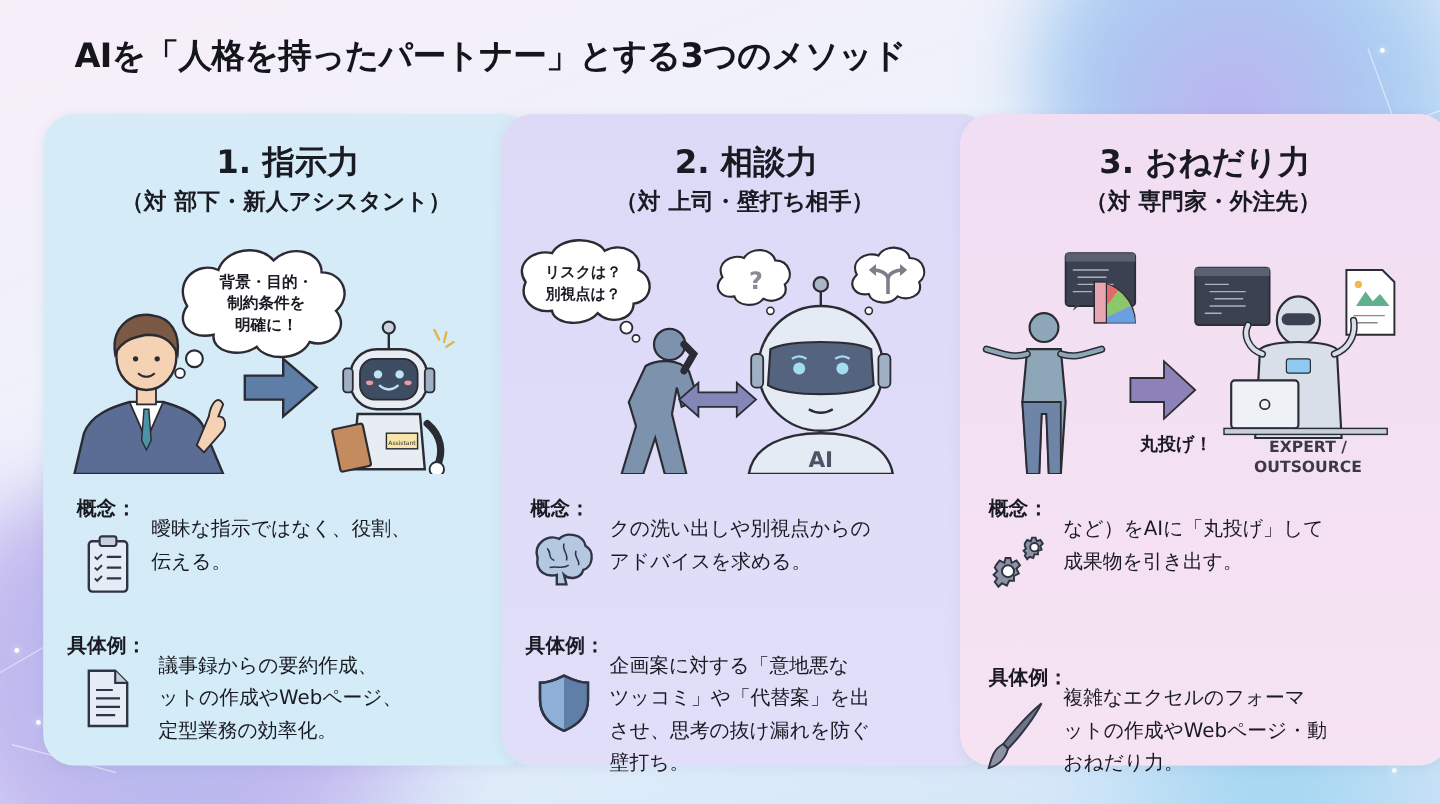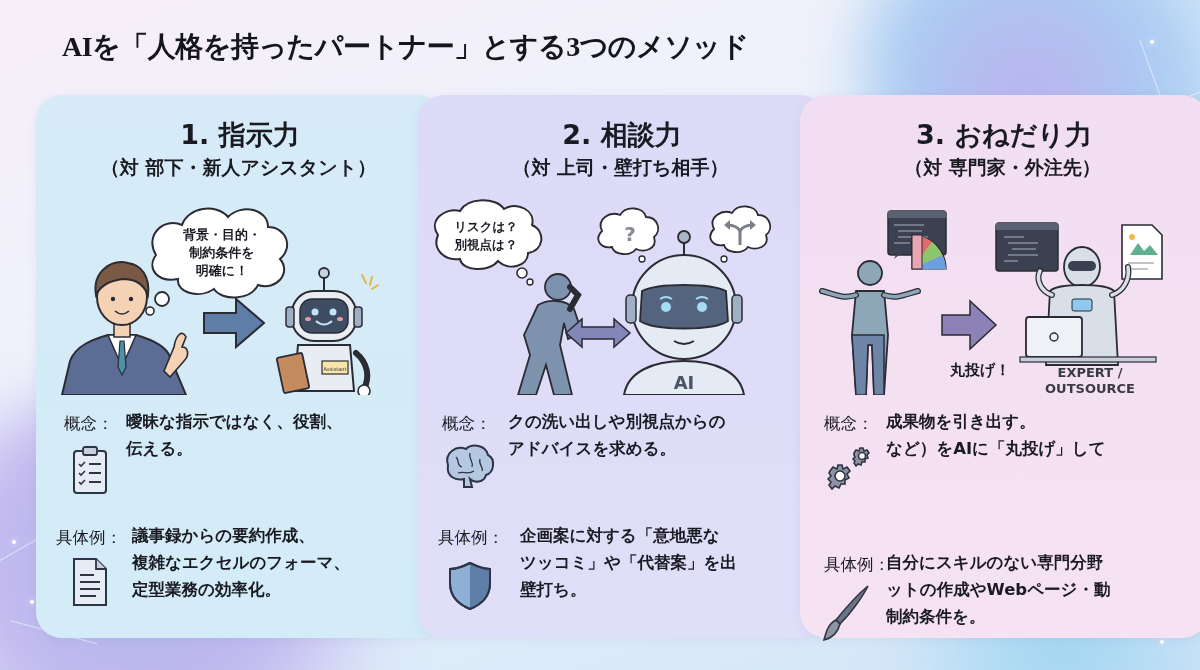--- a/index.html
+++ b/index.html
@@ -15,21 +15,21 @@
              background: radial-gradient(circle at 40% 60%, #b7a6ef 0%, #9cc8f0 45%, rgba(180,220,245,0) 75%); opacity: .85; }
   .blob-bl { left: -120px; bottom: -140px; width: 520px; height: 420px;
              background: radial-gradient(circle at 50% 40%, #9fb7ee 0%, #b7a6ea 40%, rgba(200,210,245,0) 75%); opacity: .8; }
   .blob-br { right: -60px; bottom: -120px; width: 400px; height: 300px;
              background: radial-gradient(circle, #8fd0ef 0%, rgba(160,210,240,0) 70%); opacity: .8; }
   .net-line { position: absolute; height: 1px; background: rgba(255,255,255,.55); transform-origin: left center; }
   .net-dot { position: absolute; width: 4px; height: 4px; border-radius: 50%; background: #fff; box-shadow: 0 0 6px #fff; }
 
   .page-title {
     position: absolute; left: 62px; top: 28px;
-    font-size: 28px; font-weight: bold; letter-spacing: -0.5px; color: #15151c; font-family: Liberation Serif, serif;
+    font-size: 28px; font-weight: bold; letter-spacing: -0.5px; color: #15151c;
   }
 
   .card {
     position: absolute; top: 95px; width: 408px; height: 543px;
     border-radius: 26px; box-shadow: 0 2px 10px rgba(120,130,180,.12);
   }
   .card-1 { left: 36px; background: linear-gradient(180deg, #d6ebf7 0%, #d3ecf8 100%); }
   .card-2 { left: 418px; background: linear-gradient(180deg, #dcdaf7 0%, #e0def8 100%); }
   .card-3 { left: 800px; background: linear-gradient(180deg, #f2def3 0%, #f5e2f2 100%); }
 
@@ -38,24 +38,24 @@
     font-size: 27px; font-weight: bold; color: #1a1a22;
   }
   .card-subtitle {
     position: absolute; top: 60px; left: 0; right: 3px; text-align: center;
     font-size: 19px; font-weight: bold; color: #1a1a22;
   }
   .illust { position: absolute; left: 0; top: 100px; width: 364px; height: 200px; }
 
   .text-block { position: absolute; left: 0; width: 364px; }
   .tb-label {
-    position: absolute; font-size: 16.5px; font-weight: normal; color: #1a1a22; white-space: nowrap; text-align: center;
+    position: absolute; font-size: 16.5px; font-weight: bold; color: #1a1a22; white-space: nowrap; text-align: center;
   }
   .tb-body {
-    position: absolute; font-size: 16.5px; font-weight: bold; color: #1a1a22; line-height: 27px;
+    position: absolute; font-size: 16.5px; font-weight: normal; color: #1a1a22; line-height: 27px; margin-top: 19px;
   }
   .tb-icon { position: absolute; }
 
   .bubble-text { font-family: "DejaVu Sans", sans-serif; font-weight: bold; fill: #1a1a22; }
 </style>
 </head>
 <body>
 
 <div class="bg-blob blob-tr"></div>
 <div class="bg-blob blob-bl"></div>
@@ -142,21 +142,21 @@
 
   <div class="text-block" style="top:432px;">
     <span class="tb-label" style="left:20px;top:0;">具体例：</span>
     <svg class="tb-icon" style="left:34px;top:30px;" width="40" height="50" viewBox="0 0 40 50">
       <path d="M4,2 L26,2 L36,12 L36,48 L4,48 Z" fill="#e6ecf6" stroke="#2f3444" stroke-width="2"></path>
       <path d="M26,2 L26,12 L36,12" fill="#c7cfdc" stroke="#2f3444" stroke-width="1.8"></path>
       <path d="M10,18 h14 M10,25 h20 M10,32 h20 M10,39 h16" stroke="#2f3444" stroke-width="1.8"></path>
     </svg>
     <div class="tb-body" style="left:96px;top:-5px;">
       <div style="margin-left:0">議事録からの要約作成、</div>
-      <div>複雑なエクセルのフォーマ、</div>
+      <div>ットの作成やWebページ、</div>
       <div>定型業務の効率化。</div>
     </div>
   </div>
 </section>
 
 <section class="card card-2">
   <div class="card-title">2. 相談力</div>
   <div class="card-subtitle">（対 上司・壁打ち相手）</div>
 
   <svg class="illust" viewBox="0 0 364 200">
@@ -218,23 +218,24 @@
     </div>
   </div>
 
   <div class="text-block" style="top:432px;">
     <span class="tb-label" style="left:20px;top:0;">具体例：</span>
     <svg class="tb-icon" style="left:30px;top:34px;" width="44" height="50" viewBox="0 0 44 50">
       <path d="M22,2 C30,6 38,8 42,8 L42,22 C42,36 32,44 22,48 C12,44 2,36 2,22 L2,8 C6,8 14,6 22,2 Z" fill="#8fb0d6" stroke="#2f3444" stroke-width="2"></path>
       <path d="M22,2 C30,6 38,8 42,8 L42,22 C42,36 32,44 22,48 Z" fill="#5f7fa8"></path>
       <path d="M22,2 C30,6 38,8 42,8 L42,22 C42,36 32,44 22,48 C12,44 2,36 2,22 L2,8 C6,8 14,6 22,2 Z" fill="none" stroke="#2f3444" stroke-width="2"></path>
     </svg>
-    <div class="tb-body" style="left:102px;top:-5px;">
+    <div class="tb-body" style="left:90px;top:-5px;">
       <div>企画案に対する「意地悪な</div>
       <div>ツッコミ」や「代替案」を出</div>
+      <div>させ、思考の抜け漏れを防ぐ</div>
       <div>壁打ち。</div>
     </div>
   </div>
 </section>
 
 <section class="card card-3">
   <div class="card-title">3. おねだり力</div>
   <div class="card-subtitle">（対 専門家・外注先）</div>
 
   <svg class="illust" viewBox="0 0 364 200">
@@ -296,30 +297,30 @@
     <span class="tb-label" style="left:24px;top:0;">概念：</span>
     <svg class="tb-icon" style="left:22px;top:30px;" width="52" height="50" viewBox="0 0 52 50">
       <g fill="#8d93a3" stroke="#2f3444" stroke-width="1.6">
         <path d="M16,20 l3,-4 l4,2 l1,-4 h4 l1,4 l4,-2 l3,4 l-3,3 l2,4 l-4,2 l0,4 l-4,0 l-2,4 l-4,-2 l-3,3 l-3,-4 l2,-3 l-3,-3 l3,-3 l-2,-3 z" transform="translate(-8,8)"></path>
         <circle cx="18" cy="33" r="5" fill="#fff"></circle>
         <path d="M34,6 l2,-3 l3,1 l1,-3 h3 l1,3 l3,-1 l2,3 l-2,2 l1,3 l-3,1 l0,3 l-3,0 l-1,3 l-3,-1 l-2,2 l-2,-3 l1,-2 l-2,-2 l2,-2 l-1,-2 z" transform="translate(-2,4)"></path>
         <circle cx="40" cy="13" r="3.5" fill="#fff"></circle>
       </g>
     </svg>
     <div class="tb-body" style="left:86px;top:-5px;">
+      <div>など）をAIに「丸投げ」して</div>
       <div>成果物を引き出す。</div>
-      <div>など）をAIに「丸投げ」して</div>
     </div>
   </div>
 
   <div class="text-block" style="top:459px;">
     <span class="tb-label" style="left:24px;top:0;">具体例：</span>
     <svg class="tb-icon" style="left:22px;top:30px;" width="50" height="60" viewBox="0 0 50 60">
       <path d="M46,2 C40,14 28,30 18,40 L14,36 C22,26 36,10 46,2 Z" fill="#6d7486" stroke="#2f3444" stroke-width="1.6"></path>
       <path d="M14,36 L18,40 C16,48 10,54 2,56 C4,48 6,40 14,36 Z" fill="#8d93a3" stroke="#2f3444" stroke-width="1.6"></path>
     </svg>
     <div class="tb-body" style="left:86px;top:-5px;">
-      <div>自分にスキルのない専門分野</div>
+      <div>複雑なエクセルのフォーマ</div>
       <div>ットの作成やWebページ・動</div>
-      <div>制約条件を。</div>
+      <div>おねだり力。</div>
     </div>
   </div>
 </section>
 
 </body></html>

